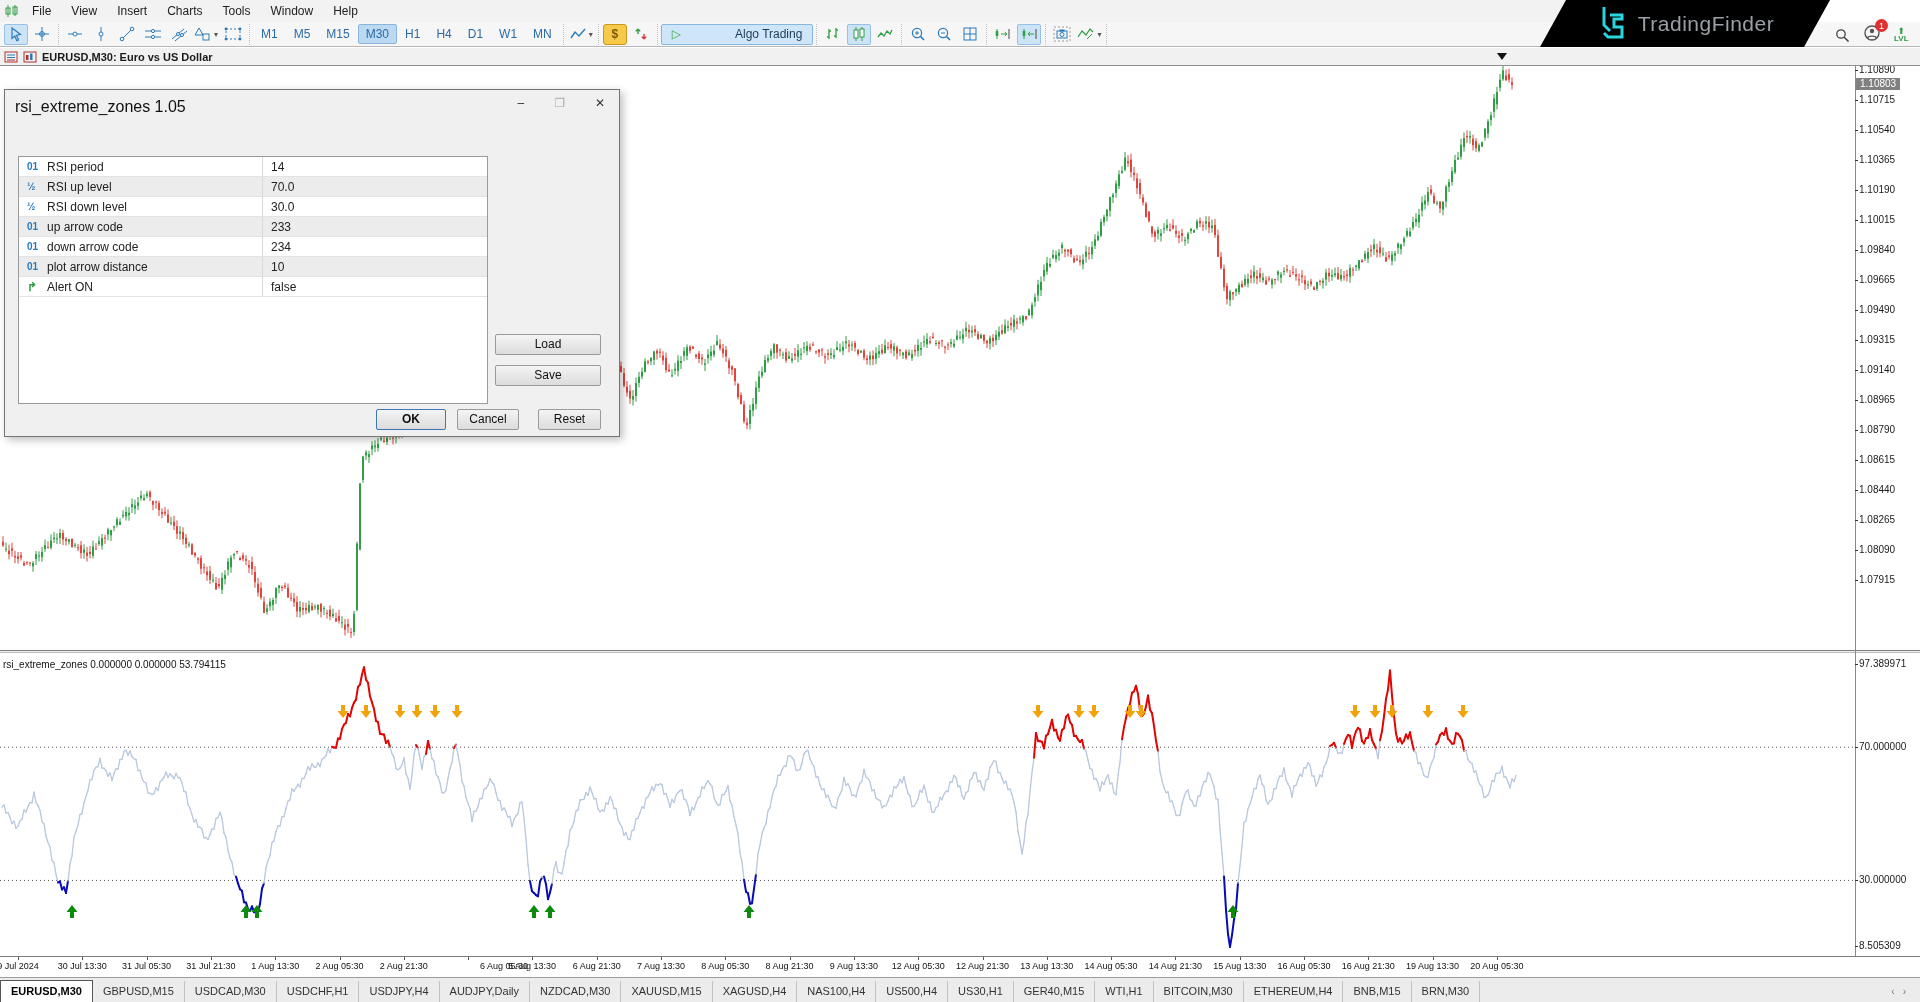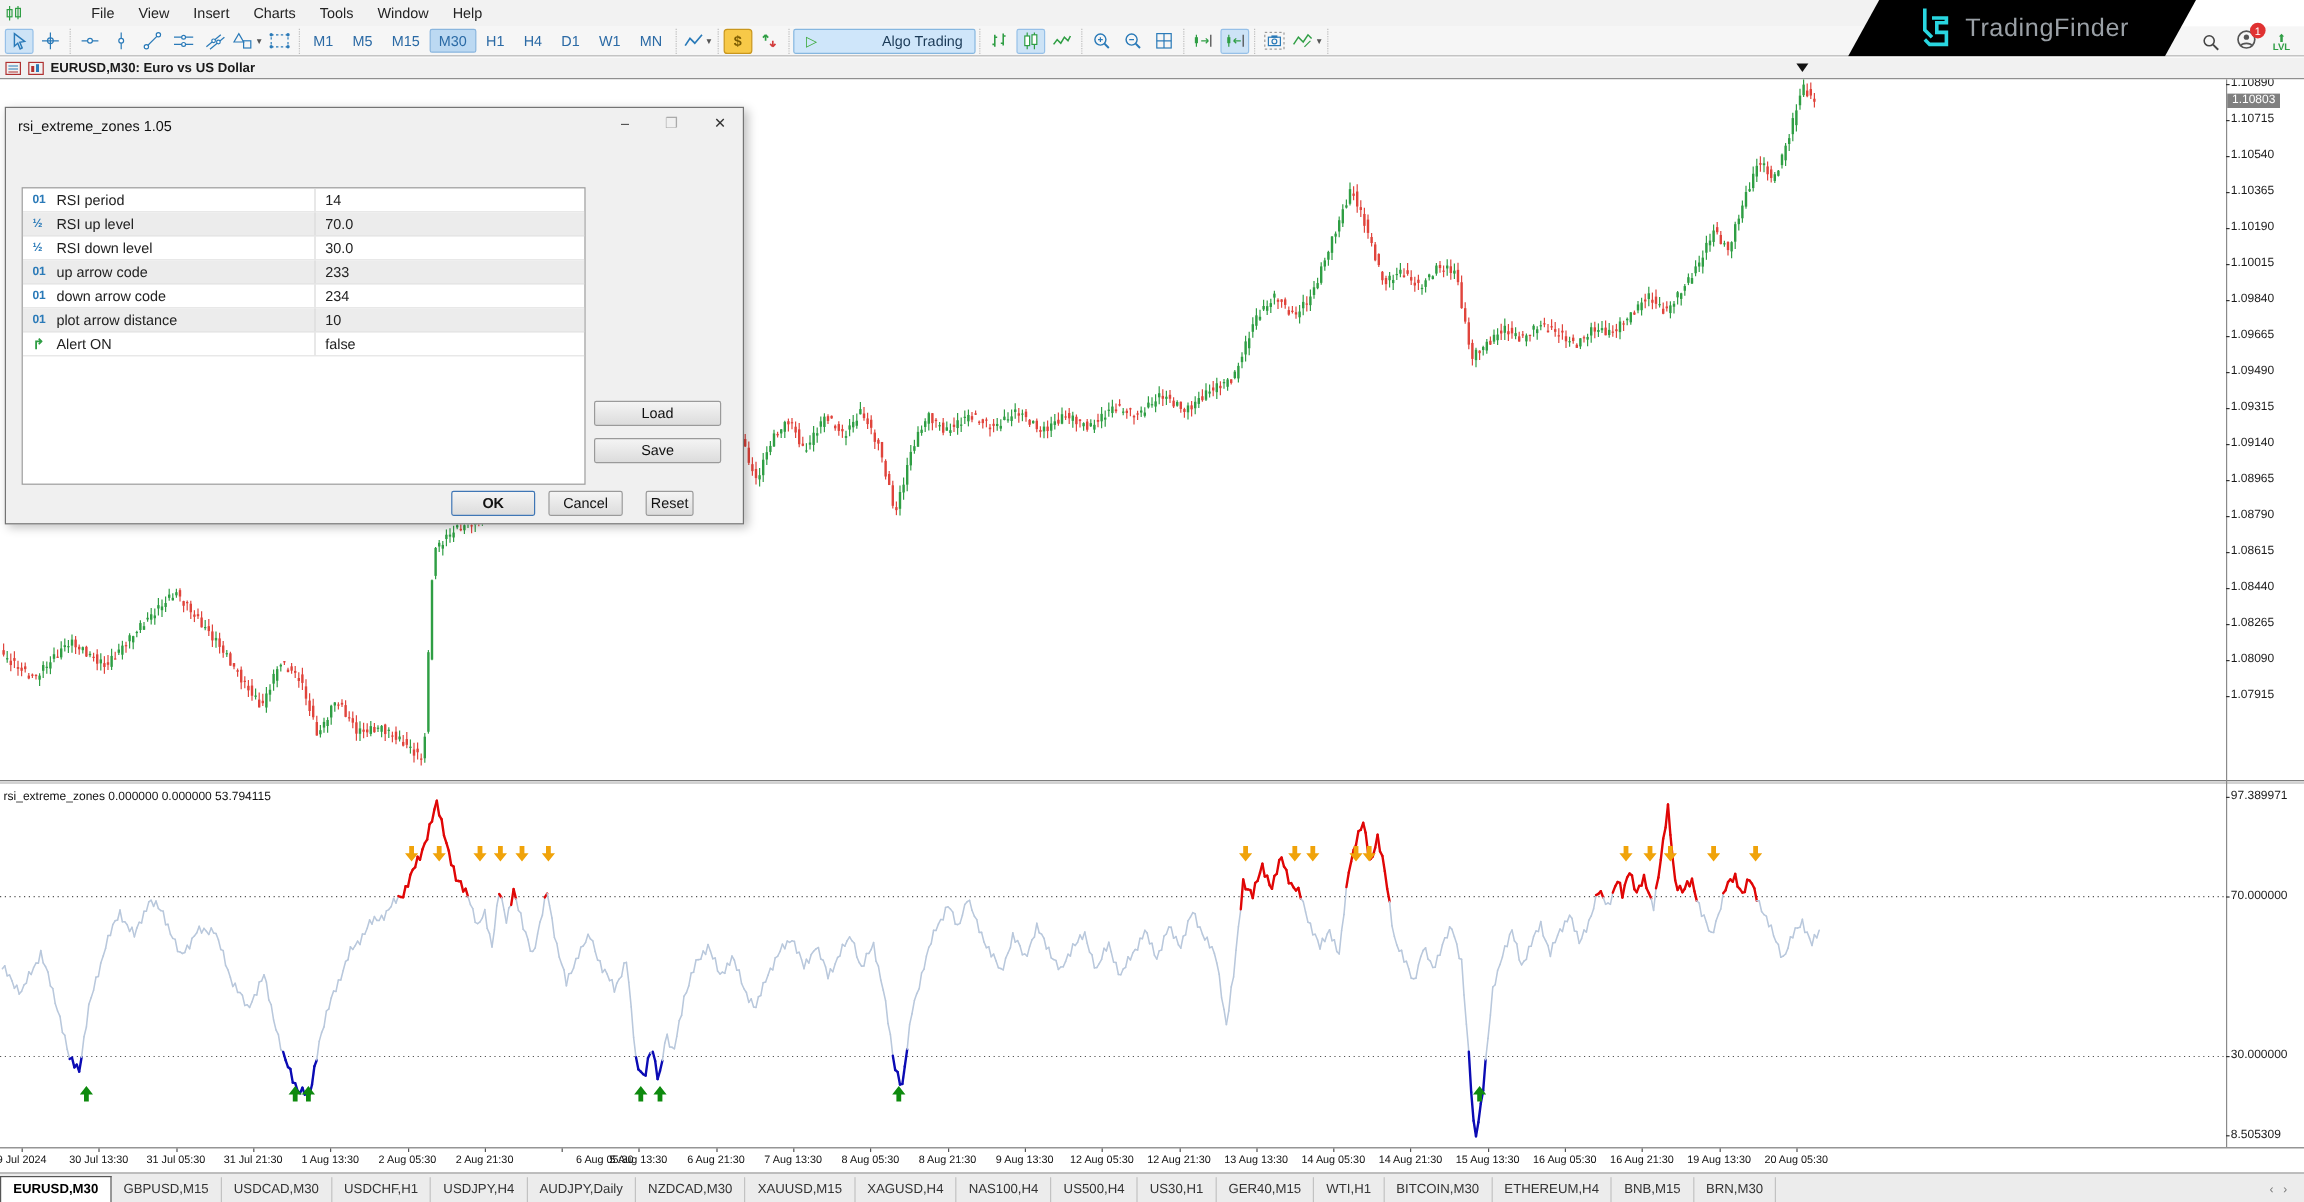--- a/index.html
+++ b/index.html
@@ -2,21 +2,21 @@
 <html><head>
 <meta charset="utf-8">
 <style>
   * { margin:0; padding:0; box-sizing:border-box; }
   html,body { width:1920px; height:1002px; overflow:hidden; background:#fff;
     font-family:"Liberation Sans", sans-serif; color:#222; }
   body { position:relative; }
 
   
   .menubar { position:absolute; left:0; top:0; width:1816px; height:22px;
-    background:#f2f2f2; display:flex; align-items:center; z-index:30;gap:44px; }
+    background:#f2f2f2; display:flex; align-items:center; z-index:30; }
   .app-icon { width:20px; height:16px; margin-left:2px; display:inline-flex; align-items:center; justify-content:center; }
   .menu-item { font-size:12px; padding:2px 10px; color:#222; cursor:default; }
   .win-controls { position:absolute; right:8px; top:3px; display:flex; gap:16px; color:#555; font-size:11px; }
   .win-controls span { width:14px; text-align:center; }
 
   
   .toolbar { position:absolute; left:0; top:22px; width:1920px; height:25px;
     background:#f6f6f6; border-bottom:1px solid #b7b7b7; display:flex; align-items:center; z-index:29; }
   .tgroup { display:flex; align-items:center; padding:0 3px; border-right:1px dotted #bfbfbf; height:21px; }
   .tbtn { min-width:24px; height:21px; display:flex; align-items:center; justify-content:center;
@@ -64,21 +64,21 @@
   .ptag { position:absolute; left:1856px; background:#808080; color:#fff; font-size:10px;
     padding:0 4px 1px 4px; z-index:3; }
   .time-axis { position:absolute; left:0; top:890px; width:1920px; height:20px;
     border-top:1px solid #7c7c7c; background:#fff; }
   .tlabel { position:absolute; top:4px; transform:translateX(-50%); font-size:9px; color:#111; white-space:nowrap; }
   .ttick { position:absolute; top:0; width:1px; height:3px; background:#555; }
 
   
   .dialog { position:absolute; left:4px; top:89px; width:616px; height:348px; background:#f0f0f0;
     border:1px solid #747474; box-shadow:3px 3px 8px rgba(0,0,0,.25); z-index:20; font-size:12px; }
-  .dlg-title { position:absolute; left:10px; top:8px; font-size:12px; color:#111; }
+  .dlg-title { position:absolute; left:10px; top:8px; font-size:16px; color:#111; }
   .dlg-controls { position:absolute; right:14px; top:6px; display:flex; gap:30px; color:#333; font-size:12px; }
   .dlg-controls .dis { color:#aaa; }
   .dlg-tabs { position:absolute; left:8px; top:34px; right:8px; height:22px; border-bottom:1px solid #ababab; }
   .dtab { display:inline-block; padding:3px 9px 4px 9px; font-size:12px; color:#222;
     border:1px solid #ababab; border-bottom:none; background:#ececec; margin-right:-1px;
     border-radius:2px 2px 0 0; position:relative; top:1px; }
   .dtab.active { background:#fcfcfc; top:0; padding-top:4px; border-bottom:1px solid #fcfcfc; z-index:2; }
   .dlg-table { position:absolute; left:13px; top:66px; width:470px; height:248px; background:#fff;
     border:1px solid #9a9a9a; overflow:hidden; }
   .drow { display:flex; height:20px; line-height:20px; border-bottom:1px solid #e3e3e3; }
@@ -2285,21 +2285,21 @@
           <span class="ric b">↱</span>
           <span>Alert ON</span>
         </div>
         <div class="dcell-val">false</div>
       </div>
     </div>
   <div class="dbtn" style="left:490px; top:244px; width:106px;">Load</div>
   <div class="dbtn" style="left:490px; top:275px; width:106px;">Save</div>
   <div class="dbtn ok" style="left:371px; top:319px; width:70px;font-weight:bold;">OK</div>
   <div class="dbtn" style="left:452px; top:319px; width:62px;">Cancel</div>
-  <div class="dbtn" style="left:533px; top:319px; width:40px;">Reset</div>
+  <div class="dbtn" style="left:533px; top:319px; width:63px;">Reset</div>
 </div>
 
 <div class="symbolbar">
   <div id="symbol-tabs" style="display:flex; align-items:flex-end;">
       <span class="stab active">EURUSD,M30</span>
       <span class="stab">GBPUSD,M15</span>
       <span class="stab">USDCAD,M30</span>
       <span class="stab">USDCHF,H1</span>
       <span class="stab">USDJPY,H4</span>
       <span class="stab">AUDJPY,Daily</span>

